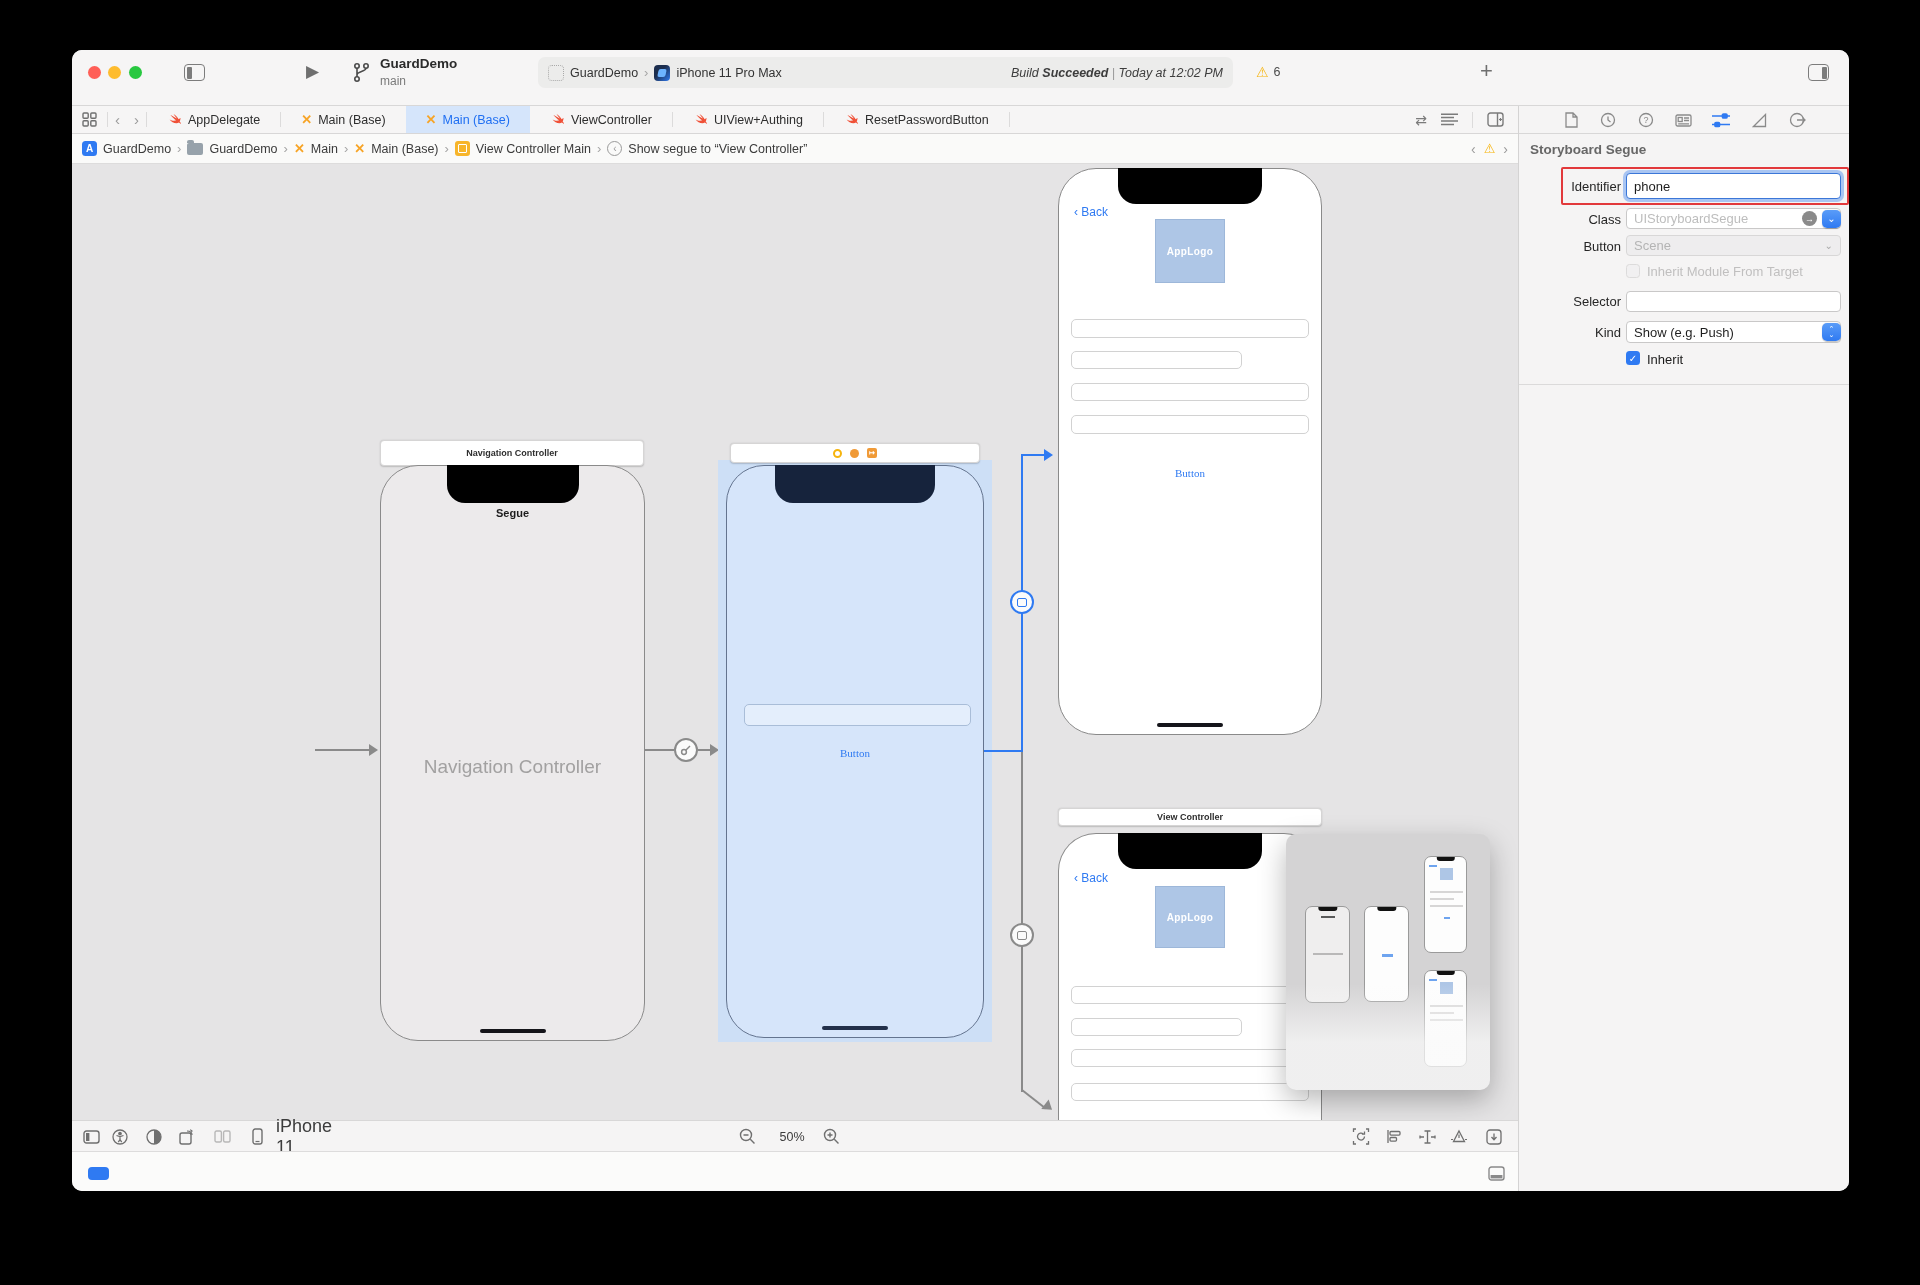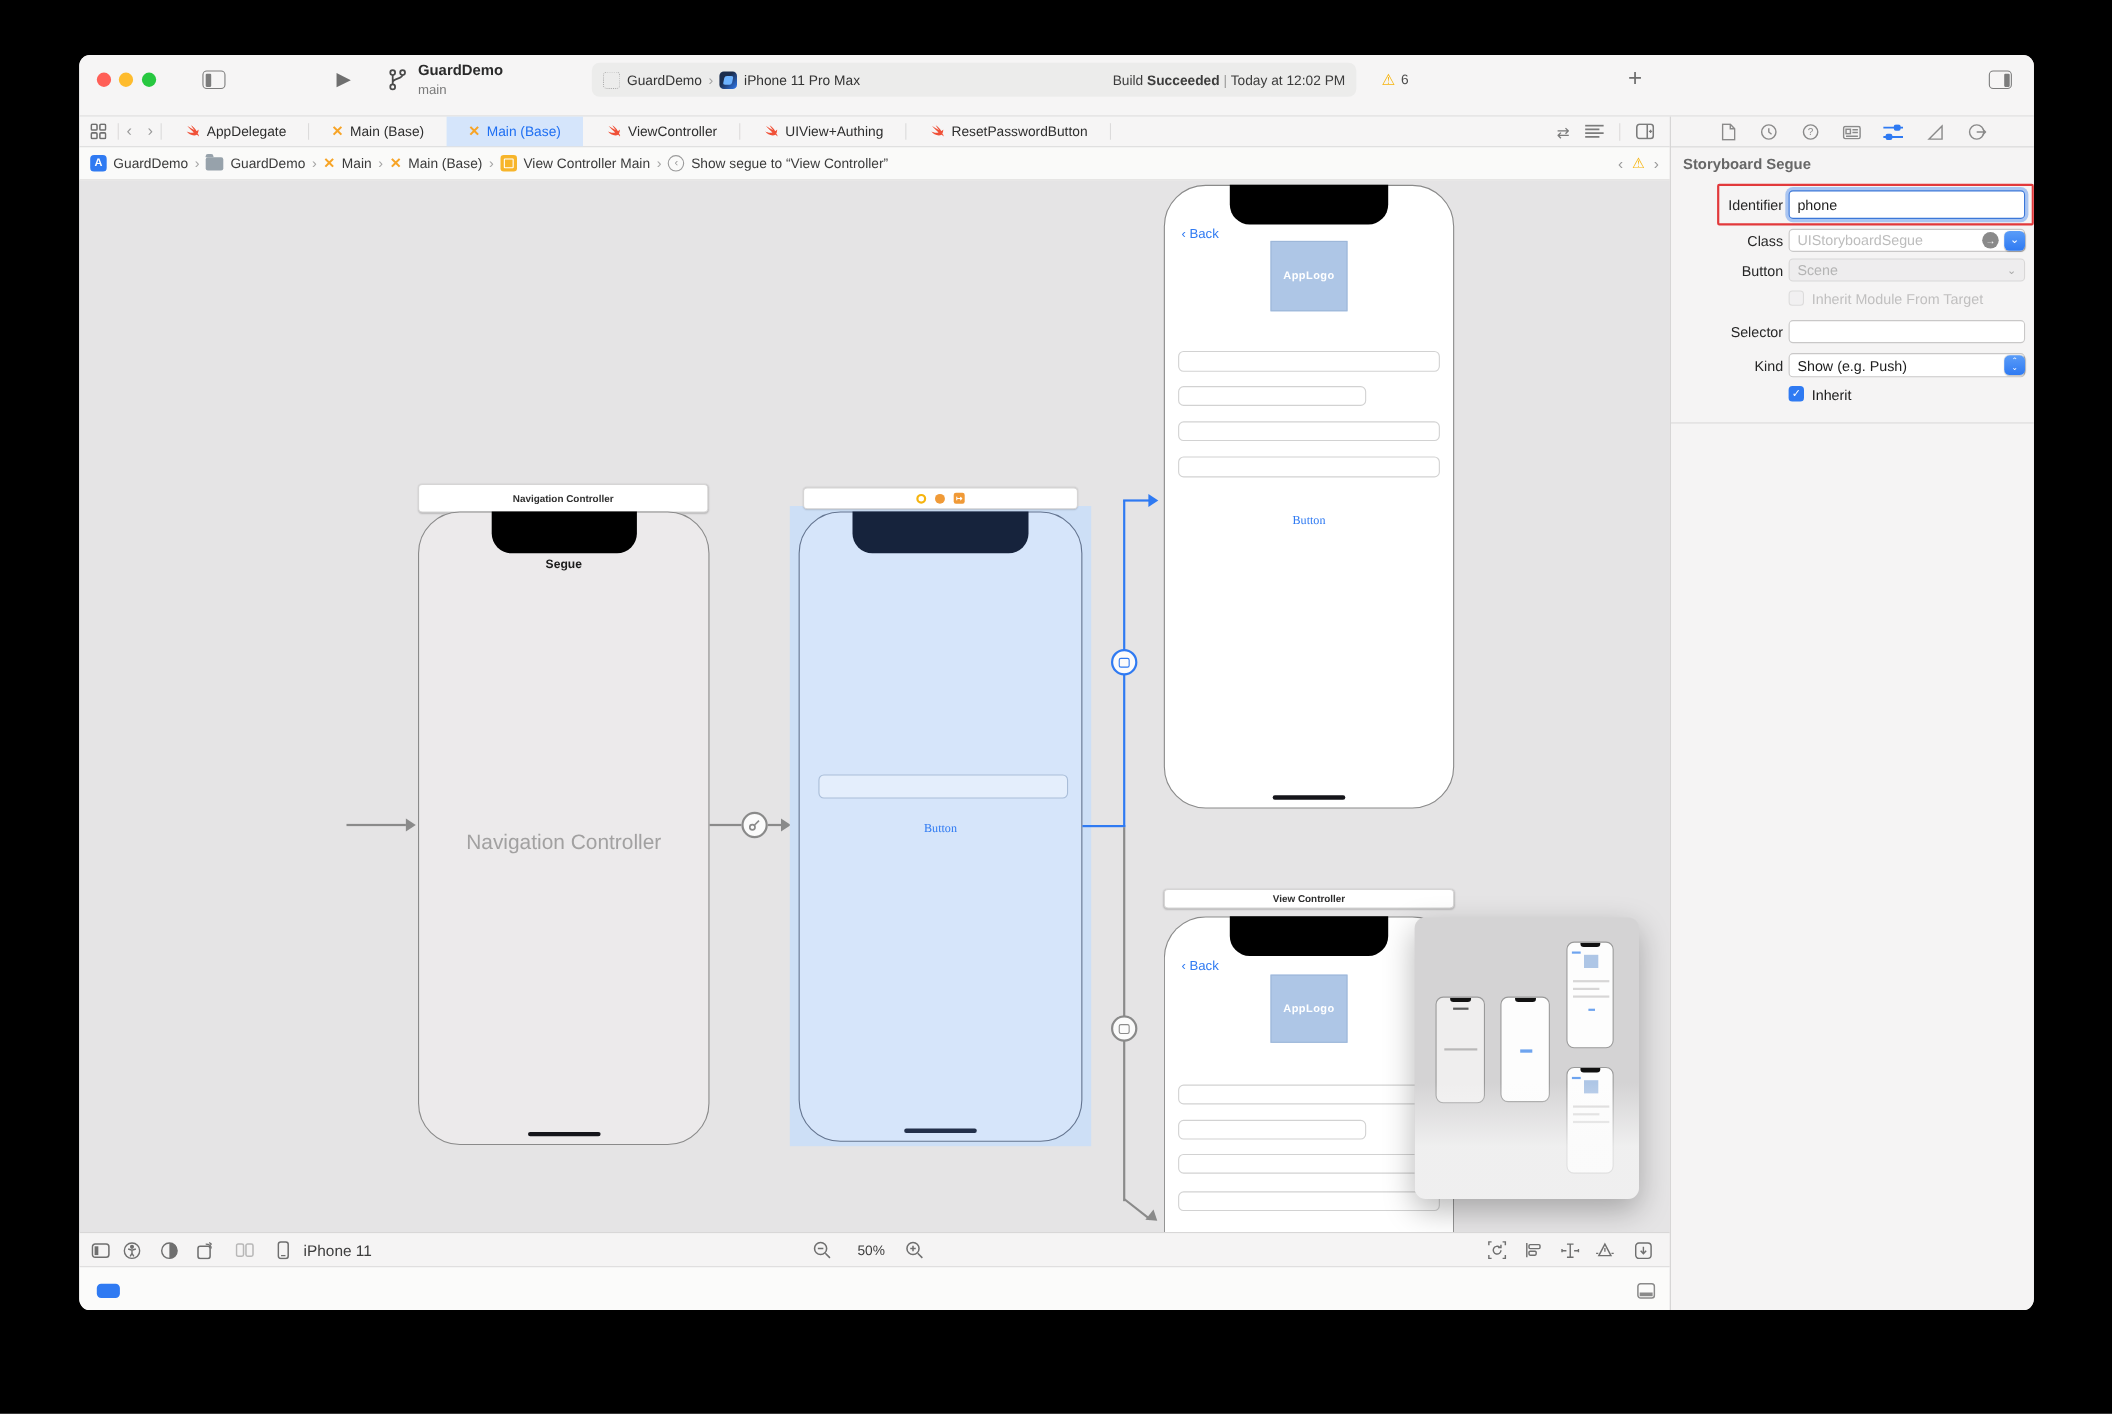--- a/index.html
+++ b/index.html
@@ -12,21 +12,21 @@
   }
   
   #toolbar { position:absolute; left:0; top:0; width:1777px; height:56px; background:#f6f5f5; border-bottom:1px solid #d8d7d7; }
   .tl { position:absolute; top:16px; width:13px; height:13px; border-radius:50%; }
   .icon-btn { color:#6f6f6f; display:flex; align-items:center; justify-content:center; }
   .pane-toggle { width:21px; height:17px; border:1.5px solid #7c7c7c; border-radius:4px; position:absolute; }
   .pane-toggle .bar { position:absolute; top:1.5px; bottom:1.5px; width:5px; background:#7c7c7c; border-radius:1px; }
   #scheme-pill { position:absolute; left:466px; top:7px; width:695px; height:31px; background:#ececeb; border-radius:7px;
     display:flex; align-items:center; padding:0 10px; gap:6px; font-size:12.5px; color:#333; }
   .crumb-sep { color:#a5a5a5; font-size:13px; }
-  #build-status { margin-left:auto; color:#3d3d3d; white-space:nowrap; }
+  #build-status { margin-left:auto; color:#3d3d3d; white-space:nowrap;font-style:italic; }
   .appicon-mini { width:16px; height:16px; border-radius:4px; background:linear-gradient(135deg,#1c2e4e 40%,#2f7af2); position:relative; }
   .appicon-mini:after { content:""; position:absolute; left:4px; top:4px; width:8px; height:8px; border-radius:2px; background:#6db3ff; transform:skewX(-12deg); }
   .grid-glyph { width:16px; height:16px; border:1.5px dotted #a9a9a9; border-radius:4px; }
   
   #tabbar { position:absolute; left:0; top:56px; width:1446px; height:28px; background:#f6f5f5; border-bottom:1px solid #d8d7d7; display:flex; align-items:stretch; font-size:12.5px; color:#2e2e2e; }
   .tab { display:flex; align-items:center; justify-content:center; gap:6px; padding:0 20px; white-space:nowrap; }
   .tab.sel { background:#d5e5fb; color:#1f6ff2; }
   .tab-div { width:1px; background:#dcdbdb; margin:6px 0; }
   .navarrow { color:#9a9a9a; font-size:15px; padding:0 7px; display:flex; align-items:center; }
   .swift-ic { width:15px; height:15px; flex:0 0 auto; }
@@ -375,21 +375,21 @@
             <rect x="9.6" y="1" width="6.4" height="11" rx="1.5"></rect>
           </g>
         </svg>
     </div>
     <div class="cb-ic" style="left:176px;width:18px;">
       <svg width="11" height="17" viewBox="0 0 11 17">
           <rect x="1" y="1" width="9" height="15" rx="2.2" fill="none" stroke="#6f6f6f" stroke-width="1.4"></rect>
           <path d="M3.5 13.5h4" stroke="#6f6f6f" stroke-width="1.2"></path>
         </svg>
     </div>
-    <div class="cb-ic" style="left:204px;width:70px;justify-content:flex-start;font-size:14px;color:#3c3c3c;">iPhone 11</div>
+    <div class="cb-ic" style="left:204px;width:70px;justify-content:flex-start;font-size:18px;color:#3c3c3c;">iPhone 11</div>
 
     <div class="cb-ic" style="left:664px;width:22px;">
       <svg width="17" height="17" viewBox="0 0 17 17">
           <g fill="none" stroke="#6f6f6f" stroke-width="1.4">
             <circle cx="7" cy="7" r="5.5"></circle>
             <path d="M11.3 11.3L15.5 15.5M4.5 7h5"></path>
           </g>
         </svg>
     </div>
     <div class="cb-ic" style="left:696px;width:48px;font-size:12.5px;color:#3c3c3c;">50%</div>

